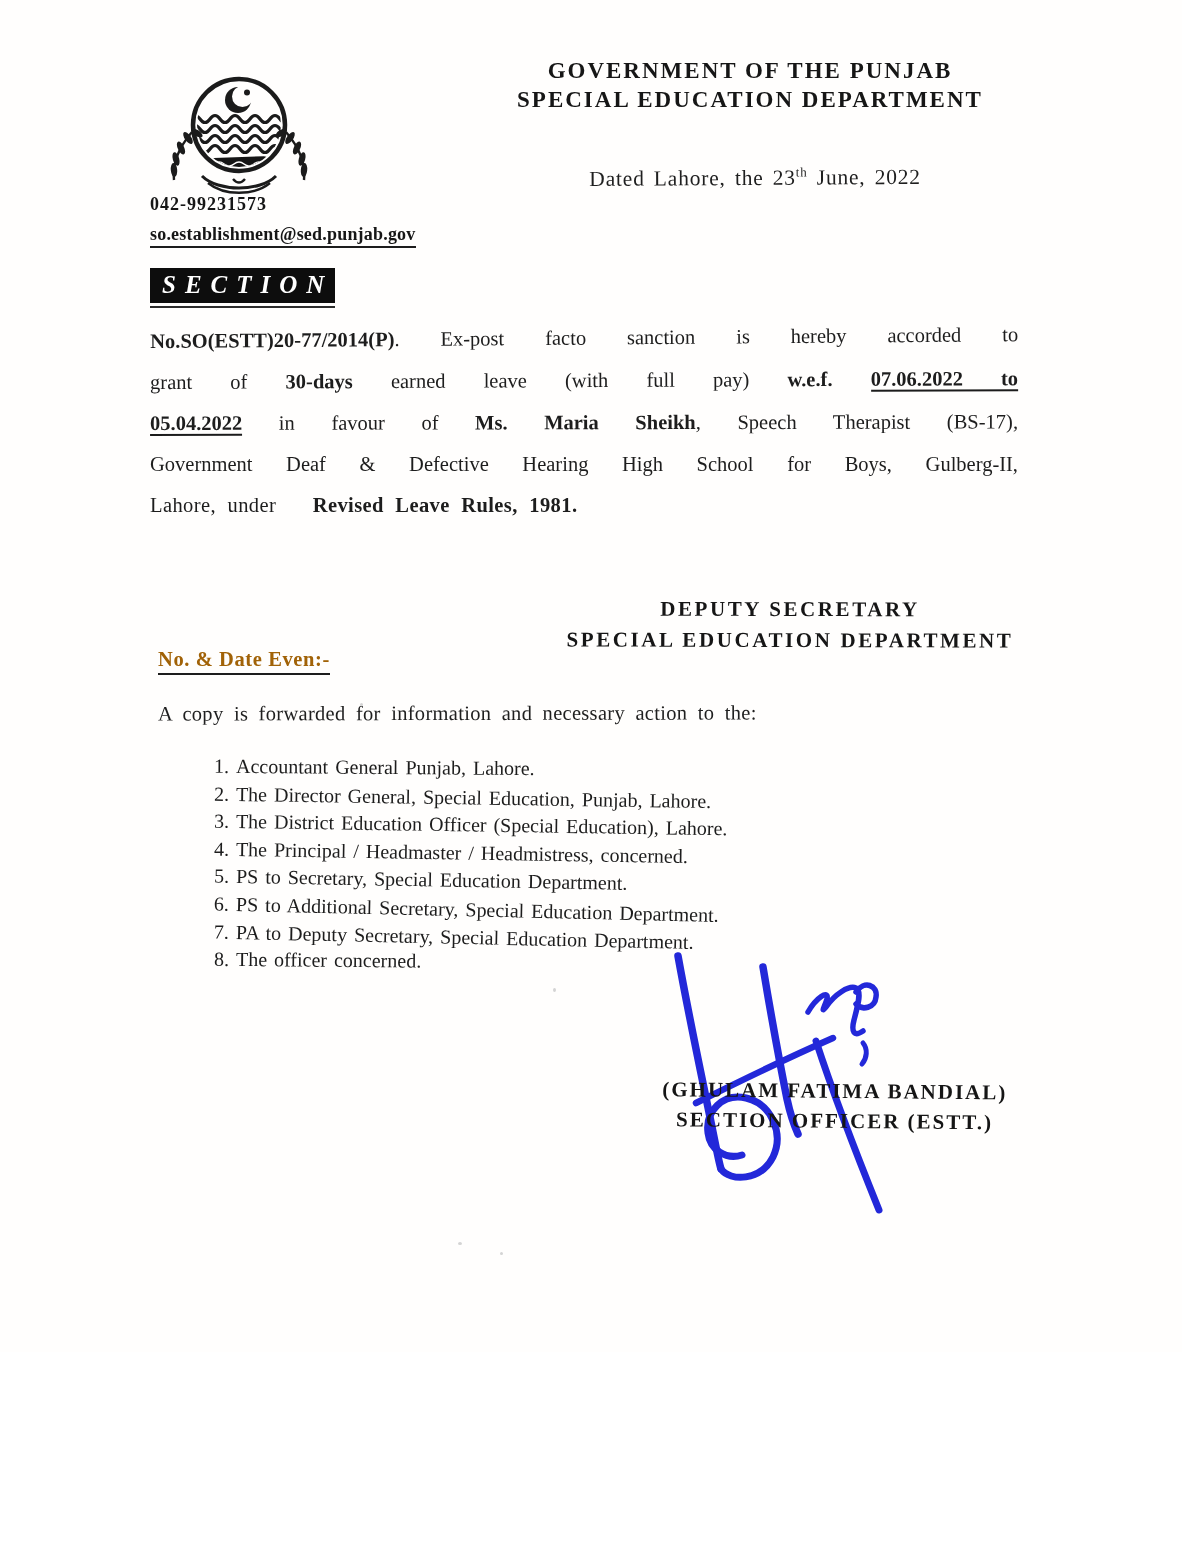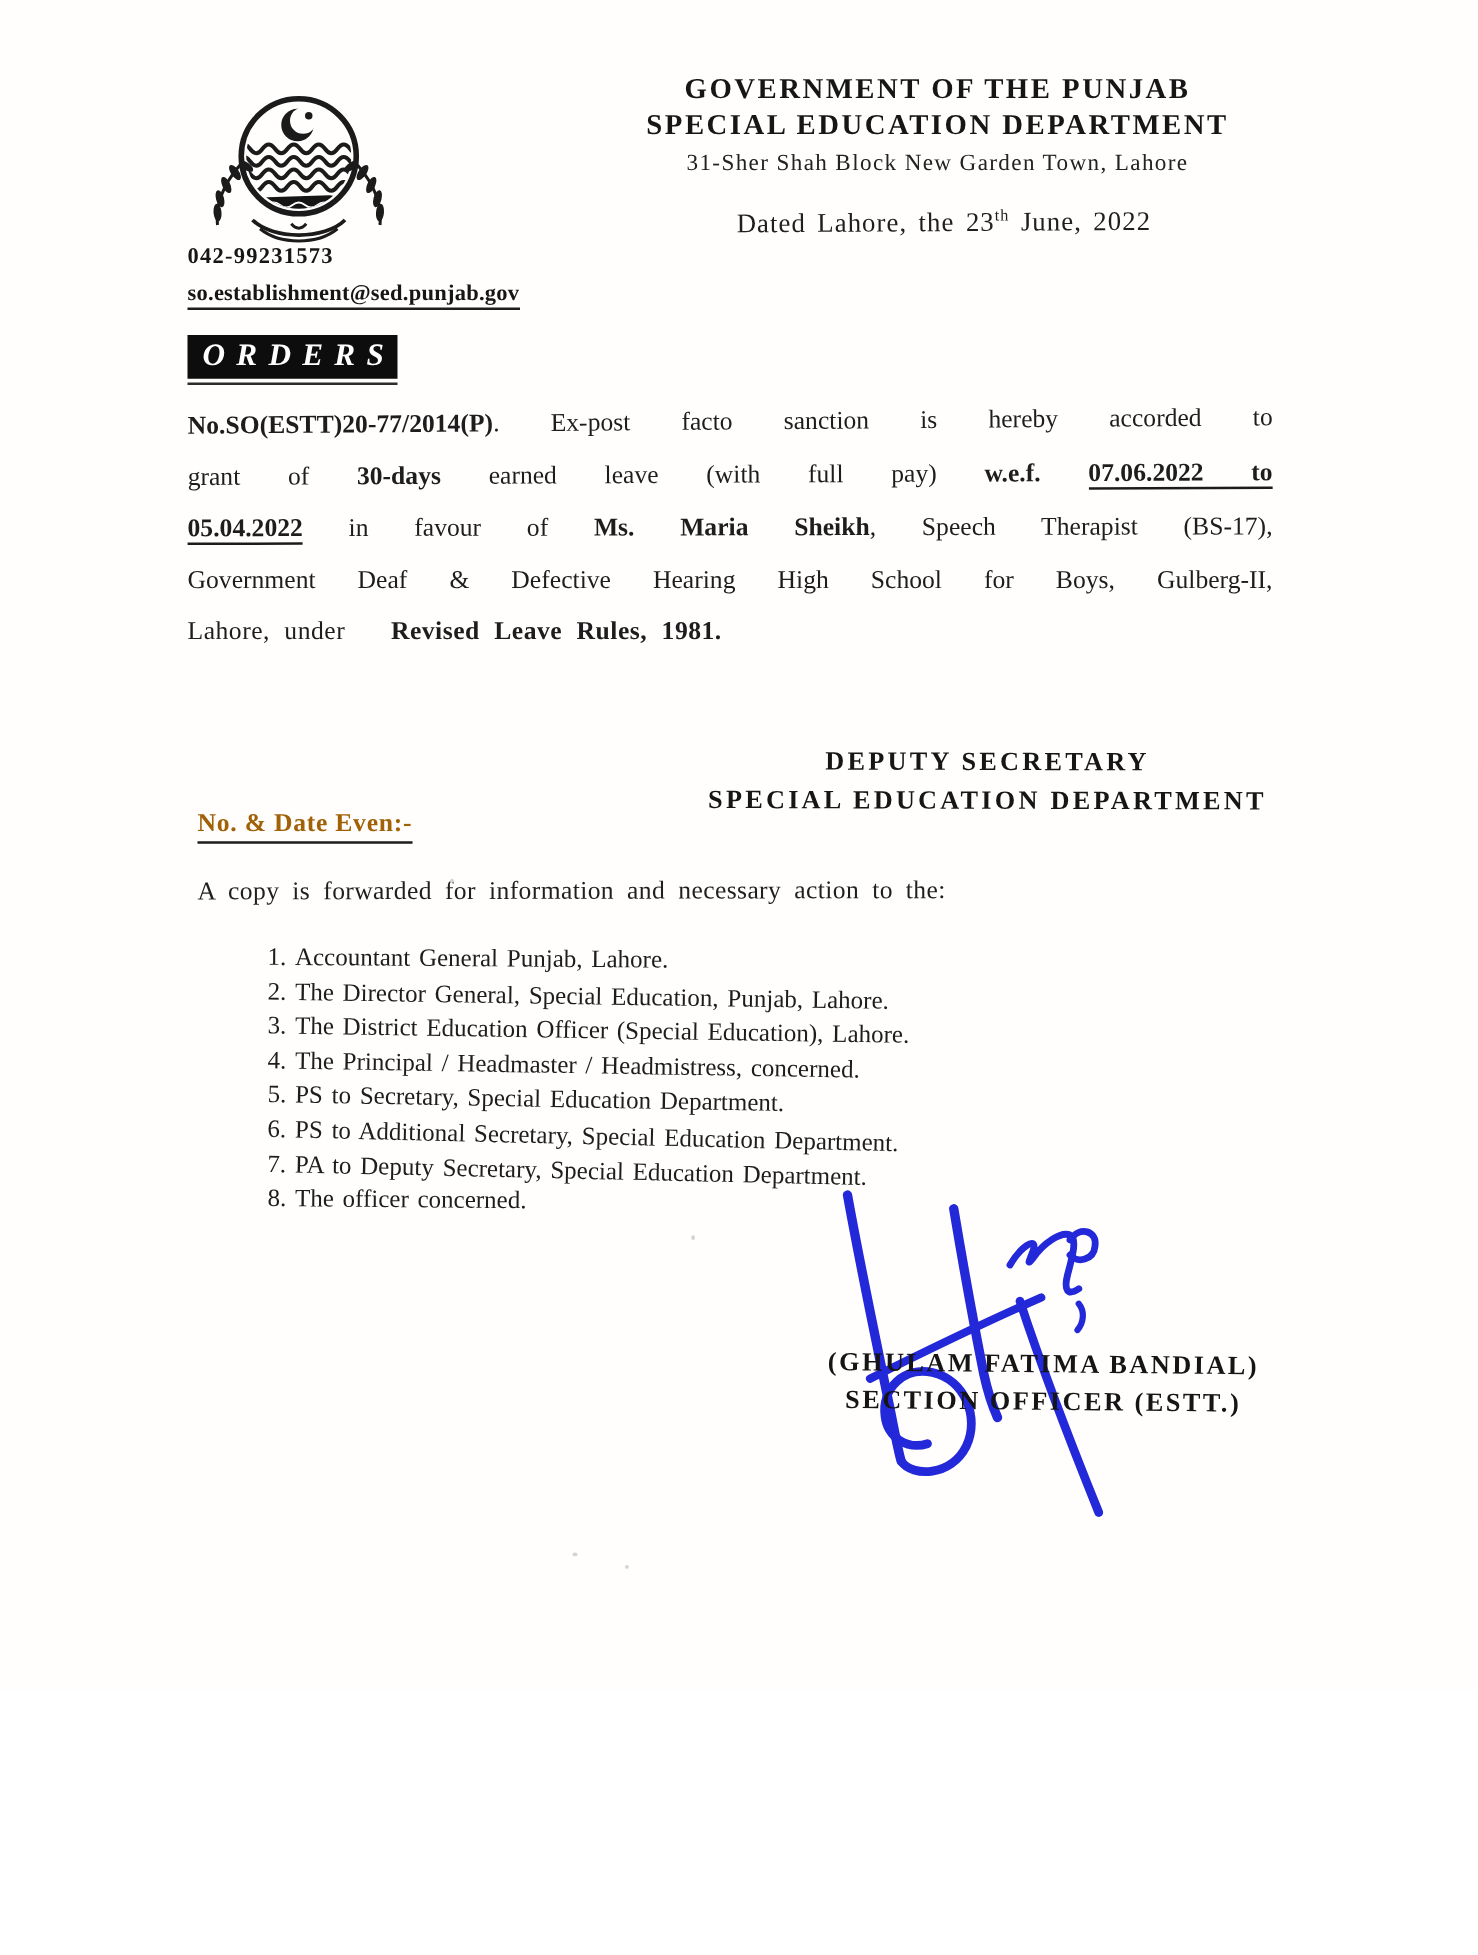--- a/index.html
+++ b/index.html
@@ -98,32 +98,31 @@
       <ellipse cx="131" cy="61" rx="3" ry="6.5" transform="rotate(55 131 61)"></ellipse>
       <path d="M52,104 C68,120 110,120 126,104" fill="none" stroke="#1b1b1b" stroke-width="3"></path>
       <path d="M58,111 C74,124 104,124 120,111" fill="none" stroke="#1b1b1b" stroke-width="2.4"></path>
       <path d="M83,107 q6,7 12,0" fill="none" stroke="#1b1b1b" stroke-width="2.4"></path>
     </g>
   </svg>
 
   <div class="abs org-block">
     <div class="org1">GOVERNMENT OF THE PUNJAB</div>
     <div class="org2">SPECIAL EDUCATION DEPARTMENT</div>
-    <div class="addr">31-Sher Shah Block New Garden Town, Lahore</div>
   </div>
 
   <div class="abs dated">
     <span>Dated Lahore, the 23</span><sup>th</sup><span> June, 2022</span>
   </div>
 
   <div class="abs phone">042-99231573</div>
   <div class="abs email">so.establishment@sed.punjab.gov</div>
 
   <div class="abs orders-wrap">
-    <span class="orders">ORDERS</span>
+    <span class="orders">SECTION</span>
   </div>
 
   <div class="abs para">
     <div class="pline" style="transform:rotate(-0.45deg);"><span class="b">No.SO(ESTT)20-77/2014(P)</span><span>. Ex-post facto sanction is hereby accorded to</span></div>
     <div class="pline" style="transform:rotate(-0.25deg);"><span>grant of </span><span class="b">30-days</span><span> earned leave (with full pay) </span><span class="b">w.e.f. </span><span class="b u2">07.06.2022 to</span></div>
     <div class="pline" style="transform:rotate(-0.1deg);"><span class="b u2">05.04.2022</span><span> in favour of </span><span class="b">Ms. Maria Sheikh</span><span>, Speech Therapist (BS-17),</span></div>
     <div class="pline"><span>Government Deaf &amp; Defective Hearing High School for Boys, Gulberg-II,</span></div>
     <div class="pline last"><span>Lahore, under </span><span class="bi">Revised Leave Rules, 1981.</span></div>
   </div>
 

